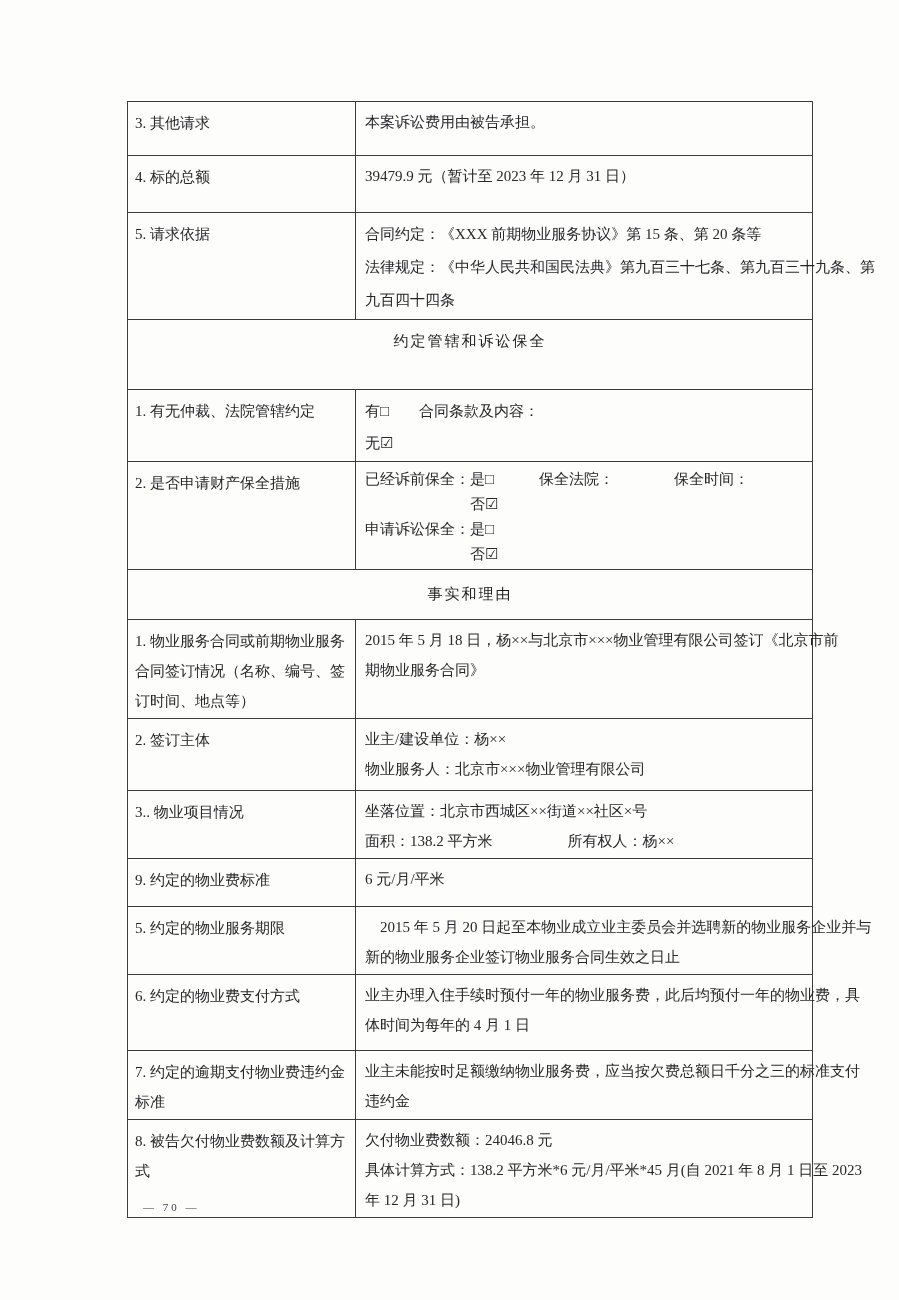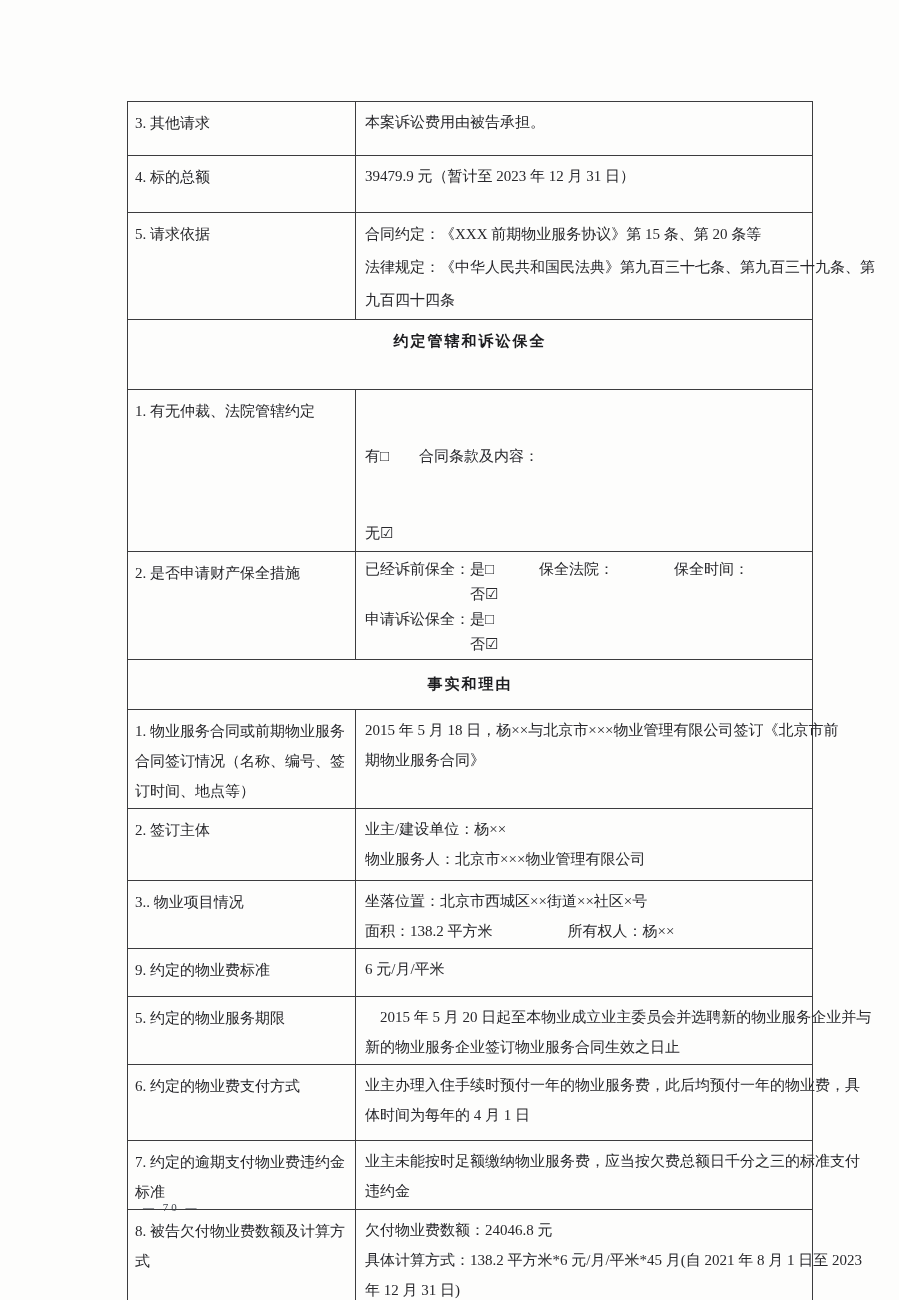--- a/index.html
+++ b/index.html
@@ -37,26 +37,26 @@
   }
   td.content-cell {
     padding: 5px 12px 2px 9px;
   }
   .content-cell .line {
     line-height: 30px;
     white-space: pre;
   }
   tr.lh-wide .line   { line-height: 33px; }
   tr.lh-tight .line  { line-height: 25px; }
-  tr.lh-j1 .line     { line-height: 32px; margin-top: 45px; }
+  tr.lh-j1 .line     { line-height: 32px; }
   td.section-band {
     text-align: center;
     vertical-align: top;
     padding-top: 12px;
-    font-weight: 700;
+    font-weight: 400;
     font-size: 25px;
     letter-spacing: 2px;
     color: #1d1d20;
   }
   td.section-band.centered {
     vertical-align: middle;
     padding-top: 0;
   }
   .page-footer {
     position: absolute;

